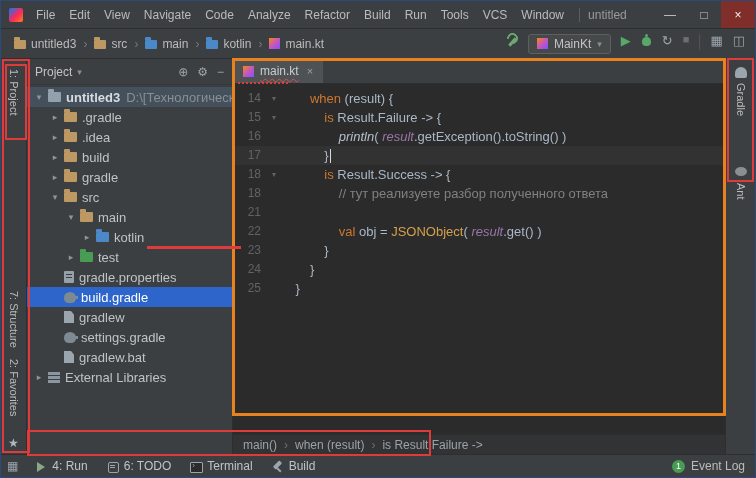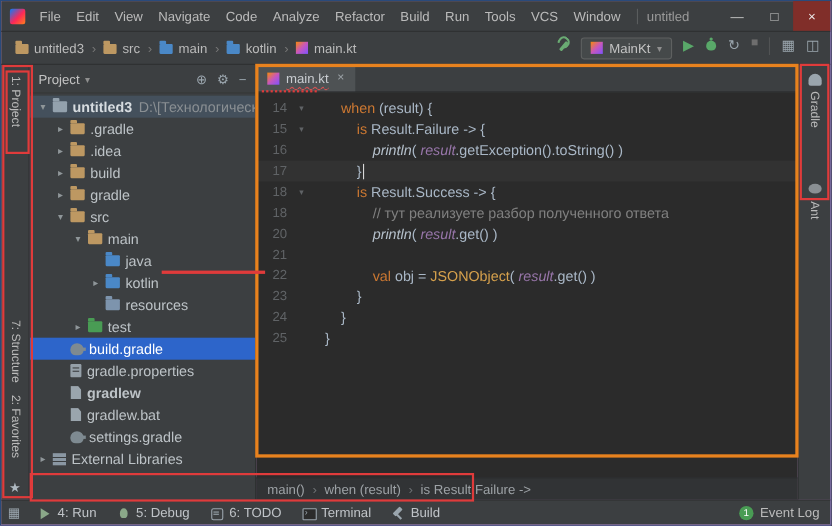--- a/index.html
+++ b/index.html
@@ -260,63 +260,53 @@
             <span class="chev">▾</span>
             <span class="tico i-folder"></span>
             <span class="lbl">src</span>
           </div>
           <div class="row" style="padding-left: 38px;">
             <span class="chev">▾</span>
             <span class="tico i-folder"></span>
             <span class="lbl">main</span>
           </div>
           <div class="row" style="padding-left: 54px;">
-            <span class="chev"></span>
-            <span class="tico i-folder-blue"></span>
-            <span class="lbl">java</span>
-          </div>
-          <div class="row" style="padding-left: 54px;">
             <span class="chev">▸</span>
             <span class="tico i-folder-blue"></span>
             <span class="lbl">kotlin</span>
           </div>
-          <div class="row" style="padding-left: 54px;">
-            <span class="chev"></span>
-            <span class="tico i-folder-res"></span>
-            <span class="lbl">resources</span>
-          </div>
           <div class="row" style="padding-left: 38px;">
             <span class="chev">▸</span>
             <span class="tico i-folder-green"></span>
             <span class="lbl">test</span>
+          </div>
+          <div class="row" style="padding-left: 22px;">
+            <span class="chev"></span>
+            <span class="tico i-properties-file"></span>
+            <span class="lbl">gradle.properties</span>
           </div>
           <div class="row sel-blue" style="padding-left: 22px;">
             <span class="chev"></span>
             <span class="tico i-gradle-file"></span>
             <span class="lbl">build.gradle</span>
           </div>
           <div class="row" style="padding-left: 22px;">
             <span class="chev"></span>
-            <span class="tico i-properties-file"></span>
-            <span class="lbl">gradle.properties</span>
-          </div>
-          <div class="row" style="padding-left: 22px; font-weight: bold;">
-            <span class="chev"></span>
             <span class="tico i-file"></span>
             <span class="lbl">gradlew</span>
+          </div>
+          <div class="row" style="padding-left: 22px;">
+            <span class="chev"></span>
+            <span class="tico i-gradle-file"></span>
+            <span class="lbl">settings.gradle</span>
           </div>
           <div class="row" style="padding-left: 22px;">
             <span class="chev"></span>
             <span class="tico i-file"></span>
             <span class="lbl">gradlew.bat</span>
-          </div>
-          <div class="row" style="padding-left: 22px;">
-            <span class="chev"></span>
-            <span class="tico i-gradle-file"></span>
-            <span class="lbl">settings.gradle</span>
           </div>
           <div class="row" style="padding-left: 6px;">
             <span class="chev">▸</span>
             <span class="tico i-library"></span>
             <span class="lbl">External Libraries</span>
           </div>
         </div>
     </div>
 
     <div class="editor">
@@ -352,25 +342,20 @@
             <span class="gutter">18</span>
             <span class="fold">▾</span>
             <span class="ctext"><span class="tok-p">            </span><span class="tok-k">is</span><span class="tok-p"> Result.Success -&gt; {</span></span>
           </div>
           <div class="cline">
             <span class="gutter">18</span>
             <span class="fold"></span>
             <span class="ctext"><span class="tok-p">                </span><span class="tok-c">// тут реализуете разбор полученного ответа</span></span>
           </div>
           <div class="cline">
-            <span class="gutter">20</span>
-            <span class="fold"></span>
-            <span class="ctext"><span class="tok-p">                </span><span class="tok-f">println</span><span class="tok-p">( </span><span class="tok-v">result</span><span class="tok-p">.get() )</span></span>
-          </div>
-          <div class="cline">
             <span class="gutter">21</span>
             <span class="fold"></span>
             <span class="ctext"></span>
           </div>
           <div class="cline">
             <span class="gutter">22</span>
             <span class="fold"></span>
             <span class="ctext"><span class="tok-p">                </span><span class="tok-k">val</span><span class="tok-p"> obj = </span><span class="tok-o">JSONObject</span><span class="tok-p">( </span><span class="tok-v">result</span><span class="tok-p">.get() )</span></span>
           </div>
           <div class="cline">
@@ -407,24 +392,20 @@
   </div>
 
   <div class="bottombar">
     <span class="switcher-icon">▦</span>
     <span id="bottom-items" style="display:flex;gap:2px">
         <span class="tw-btn">
           <span class="bic run-icon"></span>
           <span>4: Run</span>
         </span>
         <span class="tw-btn">
-          <span class="bic debug-icon"></span>
-          <span>5: Debug</span>
-        </span>
-        <span class="tw-btn">
           <span class="bic todo-icon"></span>
           <span>6: TODO</span>
         </span>
         <span class="tw-btn">
           <span class="bic terminal-icon"></span>
           <span>Terminal</span>
         </span>
         <span class="tw-btn">
           <span class="bic build-icon"></span>
           <span>Build</span>

